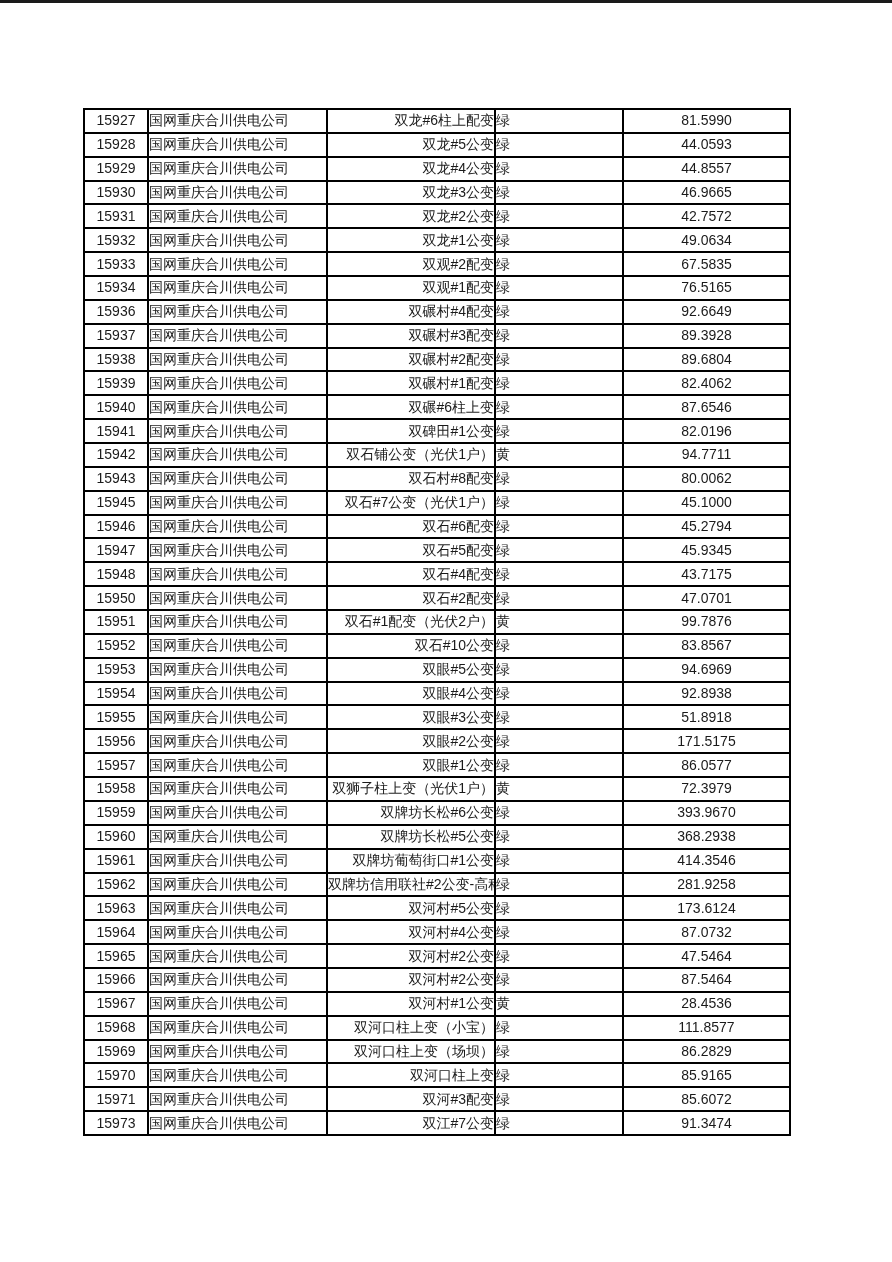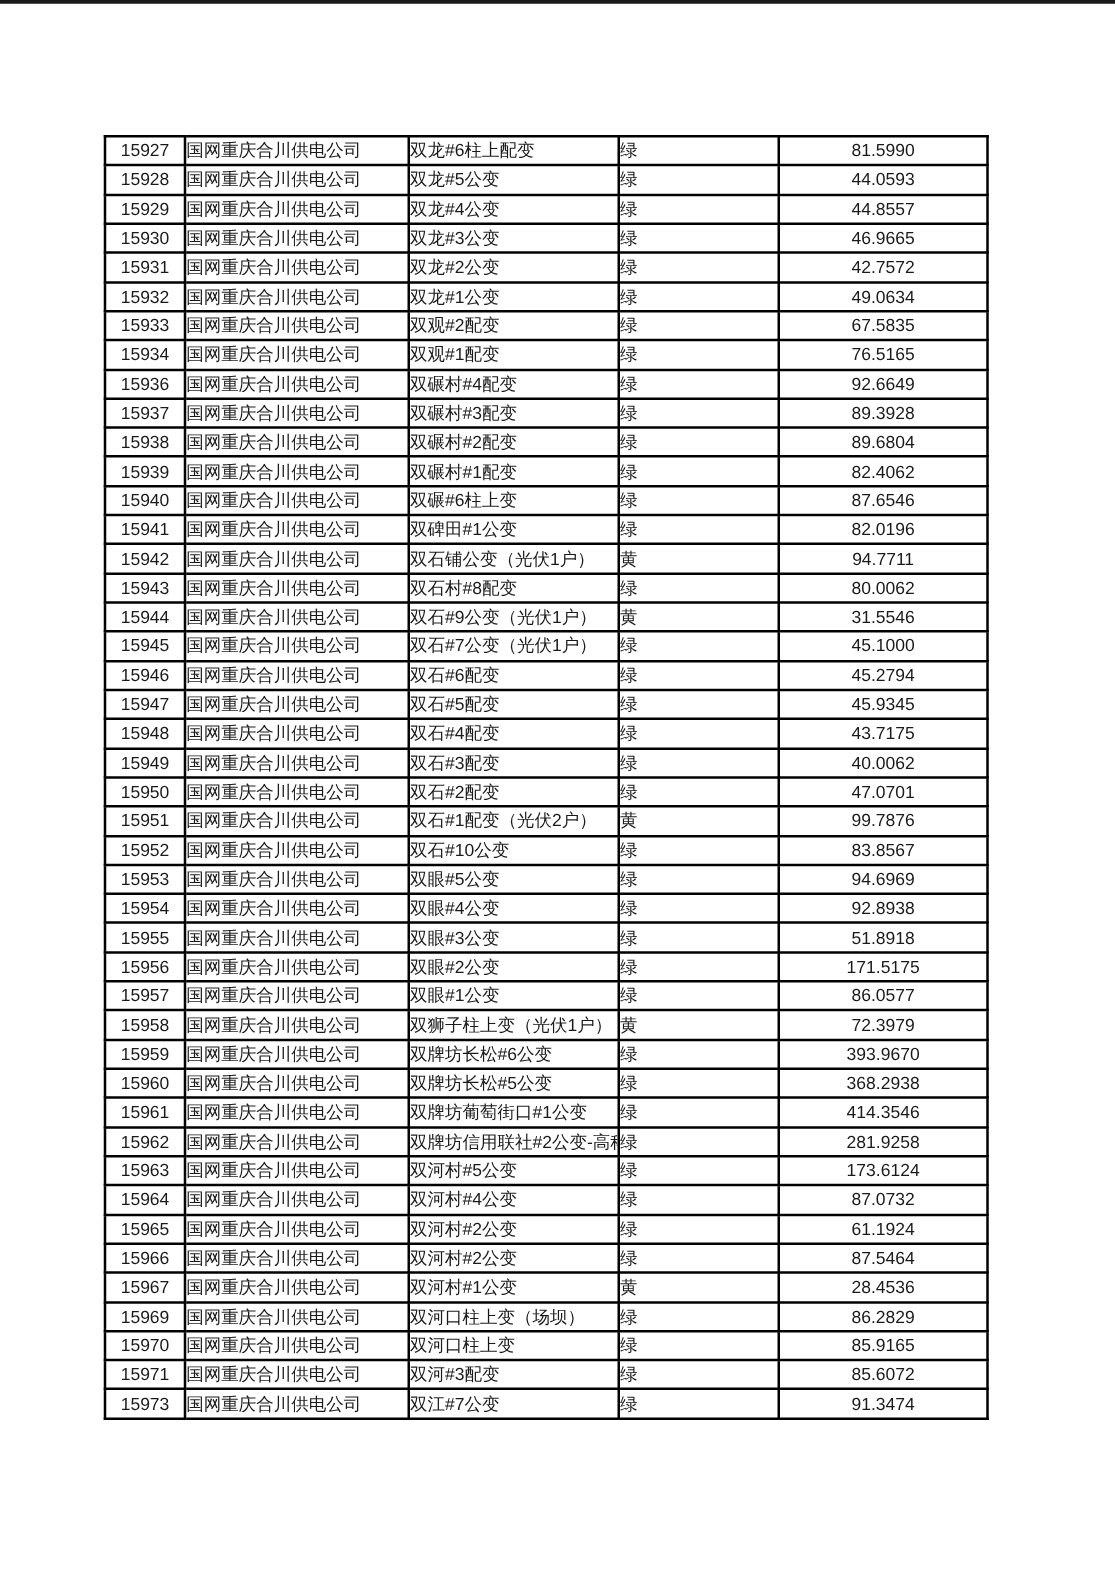--- a/index.html
+++ b/index.html
@@ -37,21 +37,21 @@
     color: #1a1a1a;
     padding: 0;
     overflow: hidden;
     white-space: nowrap;
     vertical-align: middle;
     height: 21px;
     line-height: 21px;
   }
   td.c-id      { text-align: center; }
   td.c-company { text-align: left; padding-left: 4px; margin-top: 20px; }
-  td.c-name    { text-align: left; padding-left: 3px; }
+  td.c-name    { text-align: right; padding-left: 3px; }
   td.c-status  { text-align: left; padding-left: 3px; }
   td.c-value   { text-align: center; padding-right: 26px; border-radius: 10px; }
 </style>
 </head>
 <body>
 
 <div class="page" style="background: rgb(255, 255, 255);">
   <div class="top-rule" style="background: rgb(26, 26, 26);"></div>
   <table class="grid">
     <colgroup>
@@ -168,27 +168,20 @@
     <td class="c-value">94.7711</td>
   </tr>
         <tr>
     <td class="c-id">15943</td>
     <td class="c-company">国网重庆合川供电公司</td>
     <td class="c-name">双石村#8配变</td>
     <td class="c-status">绿</td>
     <td class="c-value">80.0062</td>
   </tr>
         <tr>
-    <td class="c-id">15944</td>
-    <td class="c-company">国网重庆合川供电公司</td>
-    <td class="c-name">双石#9公变（光伏1户）</td>
-    <td class="c-status">黄</td>
-    <td class="c-value">31.5546</td>
-  </tr>
-        <tr>
     <td class="c-id">15945</td>
     <td class="c-company">国网重庆合川供电公司</td>
     <td class="c-name">双石#7公变（光伏1户）</td>
     <td class="c-status">绿</td>
     <td class="c-value">45.1000</td>
   </tr>
         <tr>
     <td class="c-id">15946</td>
     <td class="c-company">国网重庆合川供电公司</td>
     <td class="c-name">双石#6配变</td>
@@ -201,27 +194,20 @@
     <td class="c-name">双石#5配变</td>
     <td class="c-status">绿</td>
     <td class="c-value">45.9345</td>
   </tr>
         <tr>
     <td class="c-id">15948</td>
     <td class="c-company">国网重庆合川供电公司</td>
     <td class="c-name">双石#4配变</td>
     <td class="c-status">绿</td>
     <td class="c-value">43.7175</td>
-  </tr>
-        <tr>
-    <td class="c-id">15949</td>
-    <td class="c-company">国网重庆合川供电公司</td>
-    <td class="c-name">双石#3配变</td>
-    <td class="c-status">绿</td>
-    <td class="c-value">40.0062</td>
   </tr>
         <tr>
     <td class="c-id">15950</td>
     <td class="c-company">国网重庆合川供电公司</td>
     <td class="c-name">双石#2配变</td>
     <td class="c-status">绿</td>
     <td class="c-value">47.0701</td>
   </tr>
         <tr>
     <td class="c-id">15951</td>
@@ -319,35 +305,42 @@
     <td class="c-company">国网重庆合川供电公司</td>
     <td class="c-name">双河村#4公变</td>
     <td class="c-status">绿</td>
     <td class="c-value">87.0732</td>
   </tr>
         <tr>
     <td class="c-id">15965</td>
     <td class="c-company">国网重庆合川供电公司</td>
     <td class="c-name">双河村#2公变</td>
     <td class="c-status">绿</td>
-    <td class="c-value">61.1924</td>
+    <td class="c-value">47.5464</td>
   </tr>
         <tr>
     <td class="c-id">15966</td>
     <td class="c-company">国网重庆合川供电公司</td>
     <td class="c-name">双河村#2公变</td>
     <td class="c-status">绿</td>
     <td class="c-value">87.5464</td>
   </tr>
         <tr>
     <td class="c-id">15967</td>
     <td class="c-company">国网重庆合川供电公司</td>
     <td class="c-name">双河村#1公变</td>
     <td class="c-status">黄</td>
     <td class="c-value">28.4536</td>
+  </tr>
+        <tr>
+    <td class="c-id">15968</td>
+    <td class="c-company">国网重庆合川供电公司</td>
+    <td class="c-name">双河口柱上变（小宝）</td>
+    <td class="c-status">绿</td>
+    <td class="c-value">111.8577</td>
   </tr>
         <tr>
     <td class="c-id">15969</td>
     <td class="c-company">国网重庆合川供电公司</td>
     <td class="c-name">双河口柱上变（场坝）</td>
     <td class="c-status">绿</td>
     <td class="c-value">86.2829</td>
   </tr>
         <tr>
     <td class="c-id">15970</td>

